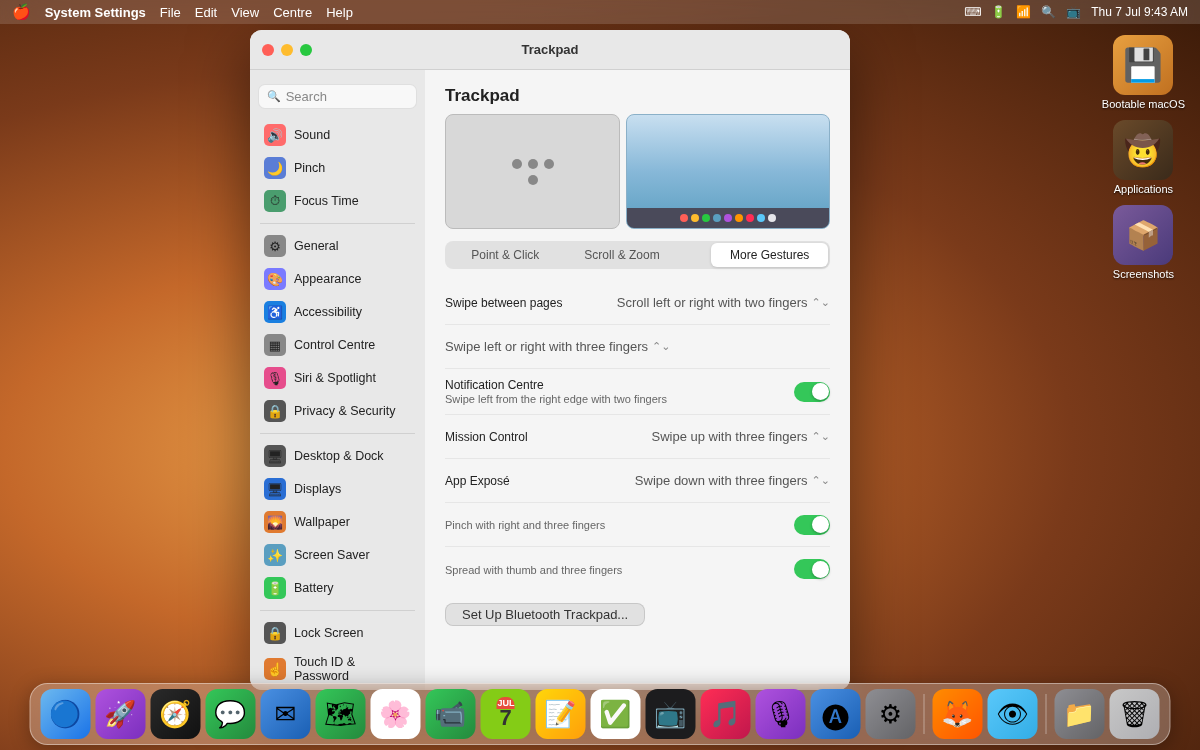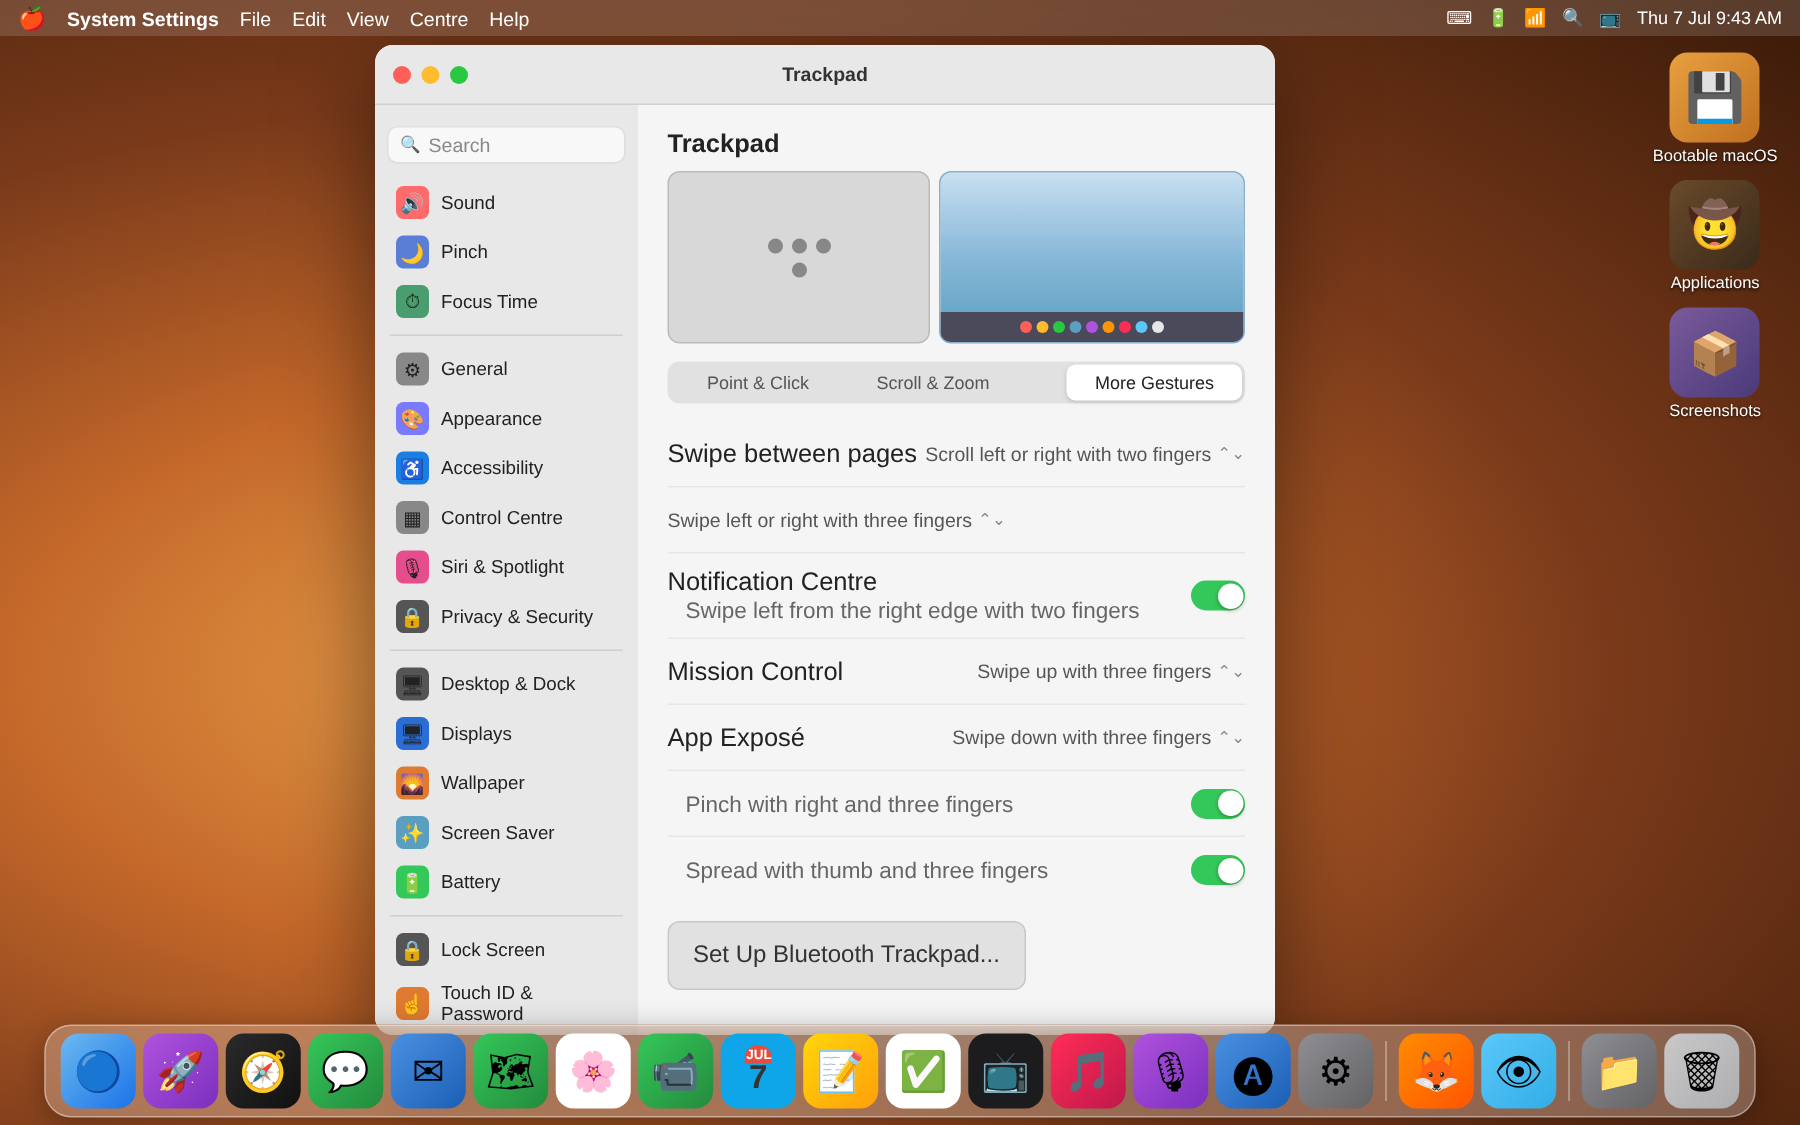--- a/index.html
+++ b/index.html
@@ -309,28 +309,27 @@
       align-items: center;
       justify-content: space-between;
       padding: 9px 0;
       border-bottom: 1px solid rgba(0,0,0,0.06);
       min-height: 44px;
     }
     .setting-row:last-child {
       border-bottom: none;
     }
     .setting-label {
-      font-size: 17px;
+      font-size: 12px;
       color: #222;
     }
     .setting-sublabel {
-      font-size: 15px;
+      font-size: 11px;
       color: #666;
       margin-top: 1px;
-      margin-left: 12px;
     }
     .setting-left {
       flex: 1;
     }
     .setting-value {
       display: flex;
       align-items: center;
       gap: 4px;
       font-size: 13px;
       color: #555;
@@ -361,22 +360,22 @@
       right: 1.5px;
       box-shadow: 0 1px 3px rgba(0,0,0,0.3);
     }
 
     
     .btn-bluetooth {
       margin: 12px 20px 16px;
       background: rgba(0,0,0,0.08);
       border: 1px solid rgba(0,0,0,0.12);
       border-radius: 8px;
-      padding: 13px 16px;
-      font-size: 16px;
+      padding: 3px 16px;
+      font-size: 13px;
       color: #333;
       cursor: pointer;
       display: inline-block;
       width: fit-content;
     }
 
     
     .dock {
       position: absolute;
       bottom: 5px;
@@ -670,21 +669,21 @@
 
 <div class="dock">
   <div class="dock-icon bg-finder" title="Finder" style="background:linear-gradient(135deg,#6db9ef,#1a73e8);">🔵</div>
   <div class="dock-icon bg-purple" title="Launchpad" style="background:linear-gradient(135deg,#af52de,#7b2fbe);">🚀</div>
   <div class="dock-icon" title="Compass" style="background:linear-gradient(135deg,#2a2a2a,#111);">🧭</div>
   <div class="dock-icon" title="Messages" style="background:linear-gradient(135deg,#34c759,#248a3d);">💬</div>
   <div class="dock-icon" title="Mail" style="background:linear-gradient(135deg,#4a90e2,#1a5fb4);">✉</div>
   <div class="dock-icon" title="Maps" style="background:linear-gradient(135deg,#34c759,#248a3d);">🗺</div>
   <div class="dock-icon" title="Photos" style="background:#fff;">🌸</div>
   <div class="dock-icon" title="FaceTime" style="background:linear-gradient(135deg,#34c759,#248a3d);">📹</div>
-  <div class="dock-icon" title="Calendar" style="background:#0ea5e9; color: #333; font-size:14px; font-weight:bold; flex-direction:column; padding:16px;">
+  <div class="dock-icon" title="Calendar" style="background:#84cc16; color: #333; font-size:14px; font-weight:bold; flex-direction:column; padding:16px;">
     <div style="background:#e74c3c;width:100%;border-radius:8px 8px 0 0;color:white;font-size:9px;text-align:center;padding:1px;">JUL</div>
     <div style="font-size:22px;color:#333;margin-top:-4px;">7</div>
   </div>
   <div class="dock-icon" title="Notes" style="background:linear-gradient(135deg,#ffd60a,#ff9f0a);">📝</div>
   <div class="dock-icon" title="Reminders" style="background:#fff;">✅</div>
   <div class="dock-icon" title="Apple TV" style="background:#1c1c1e;">📺</div>
   <div class="dock-icon" title="Music" style="background:linear-gradient(135deg,#ff2d55,#c0174c);">🎵</div>
   <div class="dock-icon" title="Podcasts" style="background:linear-gradient(135deg,#af52de,#7b2fbe);">🎙</div>
   <div class="dock-icon" title="App Store" style="background:linear-gradient(135deg,#4a90e2,#1a5fb4);">🅐</div>
   <div class="dock-icon" title="System Settings" style="background:linear-gradient(135deg,#8e8e93,#636366);">⚙</div>

